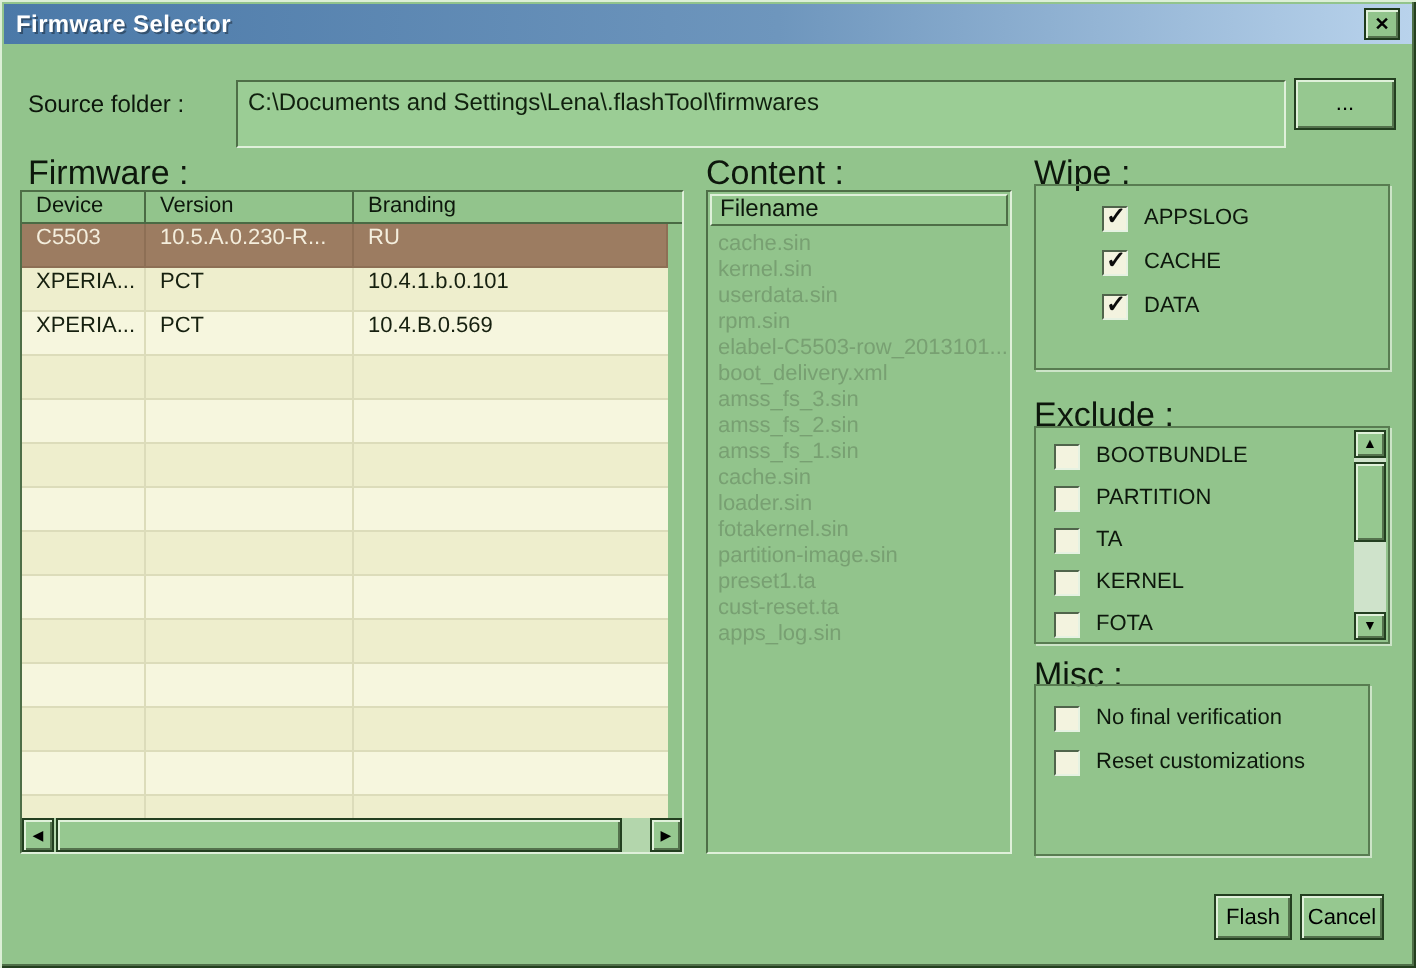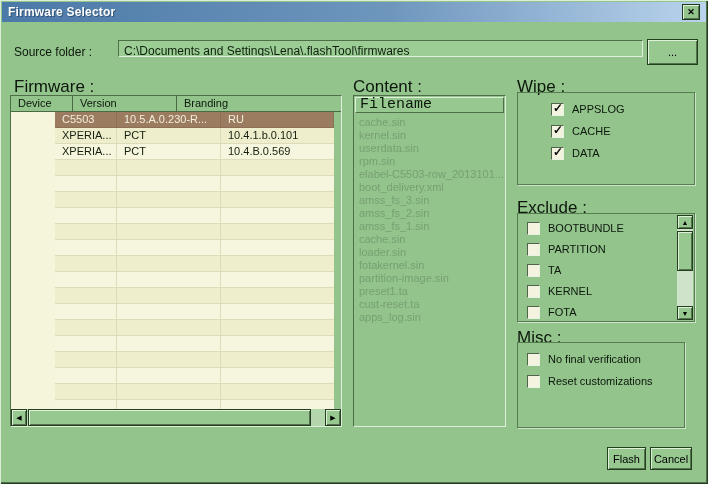--- a/index.html
+++ b/index.html
@@ -17,53 +17,53 @@
     display:flex;align-items:center;justify-content:center;font-size:9px;font-weight:bold;color:#000;}
   
   .btn3d{background:#96c890;border:1px solid #233f20;
     box-shadow:inset 1px 1px 0 #e0f1da, inset -1px -1px 0 #54724d;
     font-size:11px;color:#000;display:flex;align-items:center;justify-content:center;}
   .sunken{border:1px solid;border-color:#4e6e47 #dff0da #dff0da #4e6e47;box-sizing:border-box;}
   .grouplabel{position:absolute;font-size:17px;color:#0d170c;}
   .groupbox{position:absolute;border:1px solid #587c51;box-shadow:1px 1px 0 #cde4c8;box-sizing:border-box;}
   
   .src-label{position:absolute;left:14px;top:45px;font-size:12px;color:#0d170c;}
-  .src-field{position:absolute;left:118px;top:40px;width:525px;height:17px;background:#9bcd95;
+  .src-field{position:absolute;left:118px;top:40px;width:525px;height:34px;background:#9bcd95;
     font-size:12px;color:#10200e;line-height:21px;padding-left:5px;overflow:hidden;white-space:nowrap;}
   .browse{position:absolute;left:647px;top:39px;width:49px;height:24px;}
   
   .fw-table{position:absolute;left:10px;top:95px;width:332px;height:332px;background:#92c48c;
     display:flex;flex-direction:column;}
   .thead{height:16px;display:flex;flex:none;border-bottom:1px solid #4a6a44;box-sizing:border-box;}
   .thcell{font-size:11px;line-height:15px;padding-left:7px;color:#0d170c;
     border-right:1px solid #4a6a44;box-sizing:border-box;overflow:hidden;white-space:nowrap;}
   .c0{width:62px;flex:none;}
   .c1{width:104px;flex:none;}
   .c2{flex:1;border-right:none;}
   .tbody-wrap{flex:1;position:relative;background:#92c48c;overflow:hidden;}
   .rows{position:absolute;left:0;top:0;right:7px;bottom:0;overflow:hidden;background:#f5f5dc;}
-  .row{height:16px;display:flex;box-sizing:border-box;border-bottom:1px solid #dcdcba;background:#f6f6de;margin-left:44px;}
+  .row{height:22px;display:flex;box-sizing:border-box;border-bottom:1px solid #dcdcba;background:#f6f6de;}
   .row.alt{background:#eeeecd;}
   .row .cell{font-size:11px;line-height:15px;padding-left:7px;color:#16200f;
     border-right:1px solid #dcdcba;box-sizing:border-box;overflow:hidden;white-space:nowrap;}
   .row .cell.c2{border-right:none;}
   .row.sel{background:#9c7c61;border-bottom:1px solid #8d6f55;}
   .row.sel .cell{color:#f4eedd;border-right:1px solid #8d6f55;}
   .hscroll{height:17px;flex:none;display:flex;background:#b3d6ac;align-items:stretch;}
   .sbtn{width:16px;flex:none;background:#96c890;border:1px solid #233f20;
     box-shadow:inset 1px 1px 0 #e0f1da, inset -1px -1px 0 #54724d;box-sizing:border-box;
     display:flex;align-items:center;justify-content:center;font-size:7px;color:#000;}
   .hthumb{width:283px;flex:none;background:#96c890;border:1px solid #233f20;
     box-shadow:inset 1px 1px 0 #e0f1da, inset -1px -1px 0 #54724d;box-sizing:border-box;margin-left:1px;}
   .htrack{flex:1;}
   
   .content-list{position:absolute;left:353px;top:95px;width:153px;height:332px;background:#92c48c;}
   .fn-header{height:16px;margin:1px;background:#96c890;border:1px solid;
     border-color:#dff0da #4e6e47 #4e6e47 #dff0da;box-sizing:border-box;
-    font-size:15px;line-height:13px;padding-left:4px;color:#0d170c;font-family:Liberation Mono, monospace;}
+    font-size:12px;line-height:13px;padding-left:4px;color:#0d170c;}
   .files{padding:2px 0 0 5px;}
   .file{font-size:11px;line-height:13px;height:13px;color:#78a072;overflow:hidden;white-space:nowrap;}
   
   .crow{display:flex;align-items:center;height:14px;margin-left:9px;}
   .cb{width:13px;height:13px;flex:none;background:#f3f3df;border:1px solid;
     border-color:#50644b #e6f2e2 #e6f2e2 #50644b;box-sizing:border-box;position:relative;}
   .cb.checked::after{content:"✓";position:absolute;left:1px;top:-3px;font-size:12px;
     font-weight:bold;color:#0b0b0b;}
   .clabel{font-size:11px;color:#0d170c;margin-left:8px;white-space:nowrap;}
   .wipe-box .crow{margin-top:8px;padding-left:24px;}

